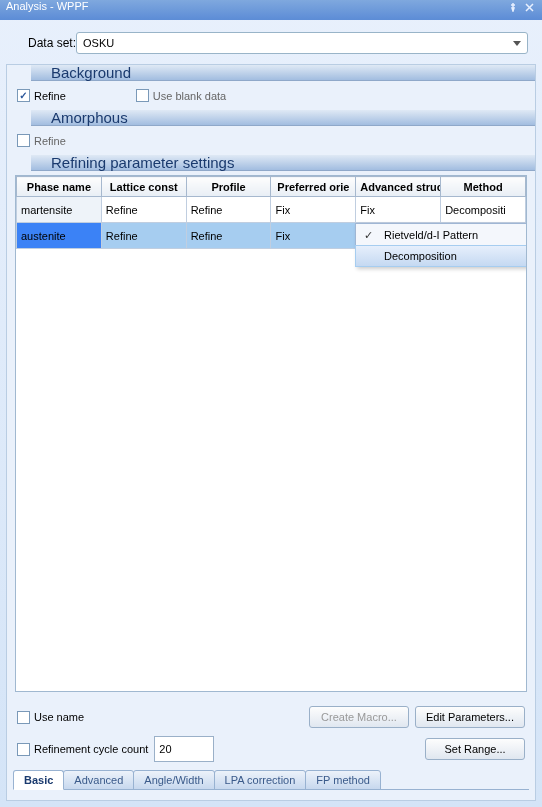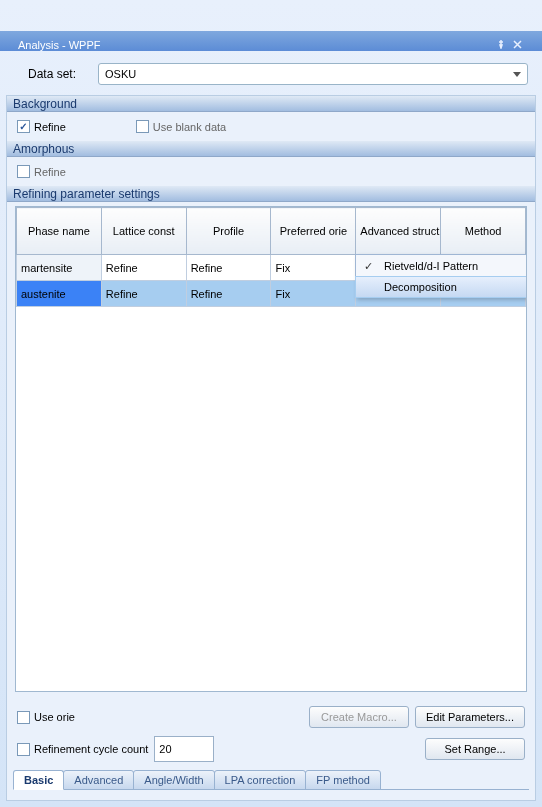--- a/index.html
+++ b/index.html
@@ -1,44 +1,44 @@
 <!DOCTYPE html>
 <html><head>
 <meta charset="utf-8">
 <style>
 * { box-sizing: border-box; margin: 0; padding: 0; font-family: Tahoma, Arial, sans-serif; font-size: 11px; }
 body { background: #f0f0f0; width: 542px; height: 807px; overflow: hidden; }
 
 .window { width: 542px; height: 807px; background: linear-gradient(to bottom, #e8f0fc, #d4e4f7); display: flex; flex-direction: column; }
 
-.titlebar { height: 20px; background: linear-gradient(to bottom, #7fa8de, #5c8cd6); display: flex; align-items: flex-end; padding: 0 18px; color: #fff; margin-top: 31px; }
+.titlebar { height: 20px; background: linear-gradient(to bottom, #7fa8de, #5c8cd6); display: flex; align-items: flex-start; padding: 0 6px; color: #fff; }
 .titlebar .title { flex: 1; font-size: 11px; }
 .titlebar .btn { width: 14px; height: 14px; display: flex; align-items: center; justify-content: center; margin-left: 2px; cursor: pointer; color: #e8f0ff; }
 .titlebar .btn svg { stroke: #e8f0ff; stroke-width: 1.5; fill: none; }
 
-.dataset-row { padding: 12px 14px 10px 28px; display: flex; align-items: center; gap: 22px; }
+.dataset-row { padding: 12px 14px 10px 28px; display: flex; align-items: center; gap: 0; }
 .dataset-row label { font-size: 12px; }
 .dataset-select { flex: 1; height: 22px; background: #fff; border: 1px solid #99b4c8; border-radius: 3px; padding: 0 6px; display: flex; align-items: center; position: relative; }
 .dataset-select::after { content: ""; position: absolute; right: 6px; top: 8px; border-left: 4px solid transparent; border-right: 4px solid transparent; border-top: 5px solid #555; }
 
 .main-panel { flex: 1; margin: 0 6px 6px 6px; background: #eaf1fb; border: 1px solid #b9cde3; display: flex; flex-direction: column; position: relative; }
 
-.section-header { background: linear-gradient(to bottom, #dfe9f5, #a2bde0); height: 16px; display: flex; align-items: center; padding: 0 6px; color: #1a3a6e; font-size: 12px; border-bottom: 1px solid #8fa8c9; }
+.section-header { background: linear-gradient(to bottom, #dfe9f5, #a2bde0); height: 16px; display: flex; align-items: center; padding: 0 20px; color: #1a3a6e; font-size: 15px; border-bottom: 1px solid #8fa8c9; margin-left: 24px; }
 
 .section-body { padding: 8px 10px; display: flex; align-items: center; gap: 70px; }
 
 .checkbox { display: flex; align-items: center; gap: 4px; cursor: pointer; }
 .checkbox .box { width: 13px; height: 13px; background: #fff; border: 1px solid #7a99b8; display: flex; align-items: center; justify-content: center; }
 .checkbox .box.checked::after { content: "✓"; font-size: 10px; line-height: 10px; color: #2a5599; font-weight: bold; }
 .checkbox span.lbl { color: #666; }
 .checkbox span.lbl.enabled { color: #000; }
 
 .table-area { flex: 1; margin: 4px 8px 8px 8px; background: #fff; border: 1px solid #a0b8d0; position: relative; overflow: hidden; }
 table { width: 100%; border-collapse: collapse; table-layout: fixed; }
-th { background: linear-gradient(to bottom, #fdfdfd, #e8eef5); border: 1px solid #a6b8ce; padding: 17px 4px; font-weight: normal; text-align: center; height: 20px; overflow: hidden; white-space: nowrap; }
+th { background: linear-gradient(to bottom, #fdfdfd, #e8eef5); border: 1px solid #a6b8ce; padding: 3px 4px; font-weight: bold; text-align: center; height: 20px; overflow: hidden; white-space: nowrap; }
 td { border: 1px solid #c0cee0; padding: 2px 4px; height: 26px; background: #fff; overflow: hidden; white-space: nowrap; }
 td.hdr { background: #eef3f9; }
 tr.selected td { background: #a6cdf0; }
 tr.selected td.hdr { background: #3b82f6; }
 
 .context-menu { position: absolute; top: 47px; left: 339px; width: 180px; background: #f4f7fc; border: 1px solid #9fb6d4; box-shadow: 2px 2px 4px rgba(0,0,0,0.2); z-index: 10; }
 .context-menu .item { height: 22px; display: flex; align-items: center; padding: 0 8px 0 28px; position: relative; cursor: pointer; }
 .context-menu .item .check { position: absolute; left: 8px; font-size: 11px; color: #333; }
 .context-menu .item:hover, .context-menu .item.hover { background: linear-gradient(to bottom, #e6effc, #c5d9f2); border: 1px solid #a6cdf0; margin: -1px; padding: 0 8px 0 28px; }
 
@@ -144,21 +144,21 @@
           <div class="item hover">
             <span>Decomposition</span>
           </div>
         </div>
     </div>
 
     <div class="bottom-area">
       <div class="bottom-row">
         <div class="checkbox">
           <div class="box"></div>
-          <span class="lbl enabled">Use orie</span>
+          <span class="lbl enabled">Use name</span>
         </div>
         <div class="spacer"></div>
         <button class="btn-std disabled">Create Macro...</button>
         <button class="btn-std">Edit Parameters...</button>
       </div>
       <div class="bottom-row">
         <div class="checkbox">
           <div class="box"></div>
           <span class="lbl enabled">Refinement cycle count</span>
         </div>

